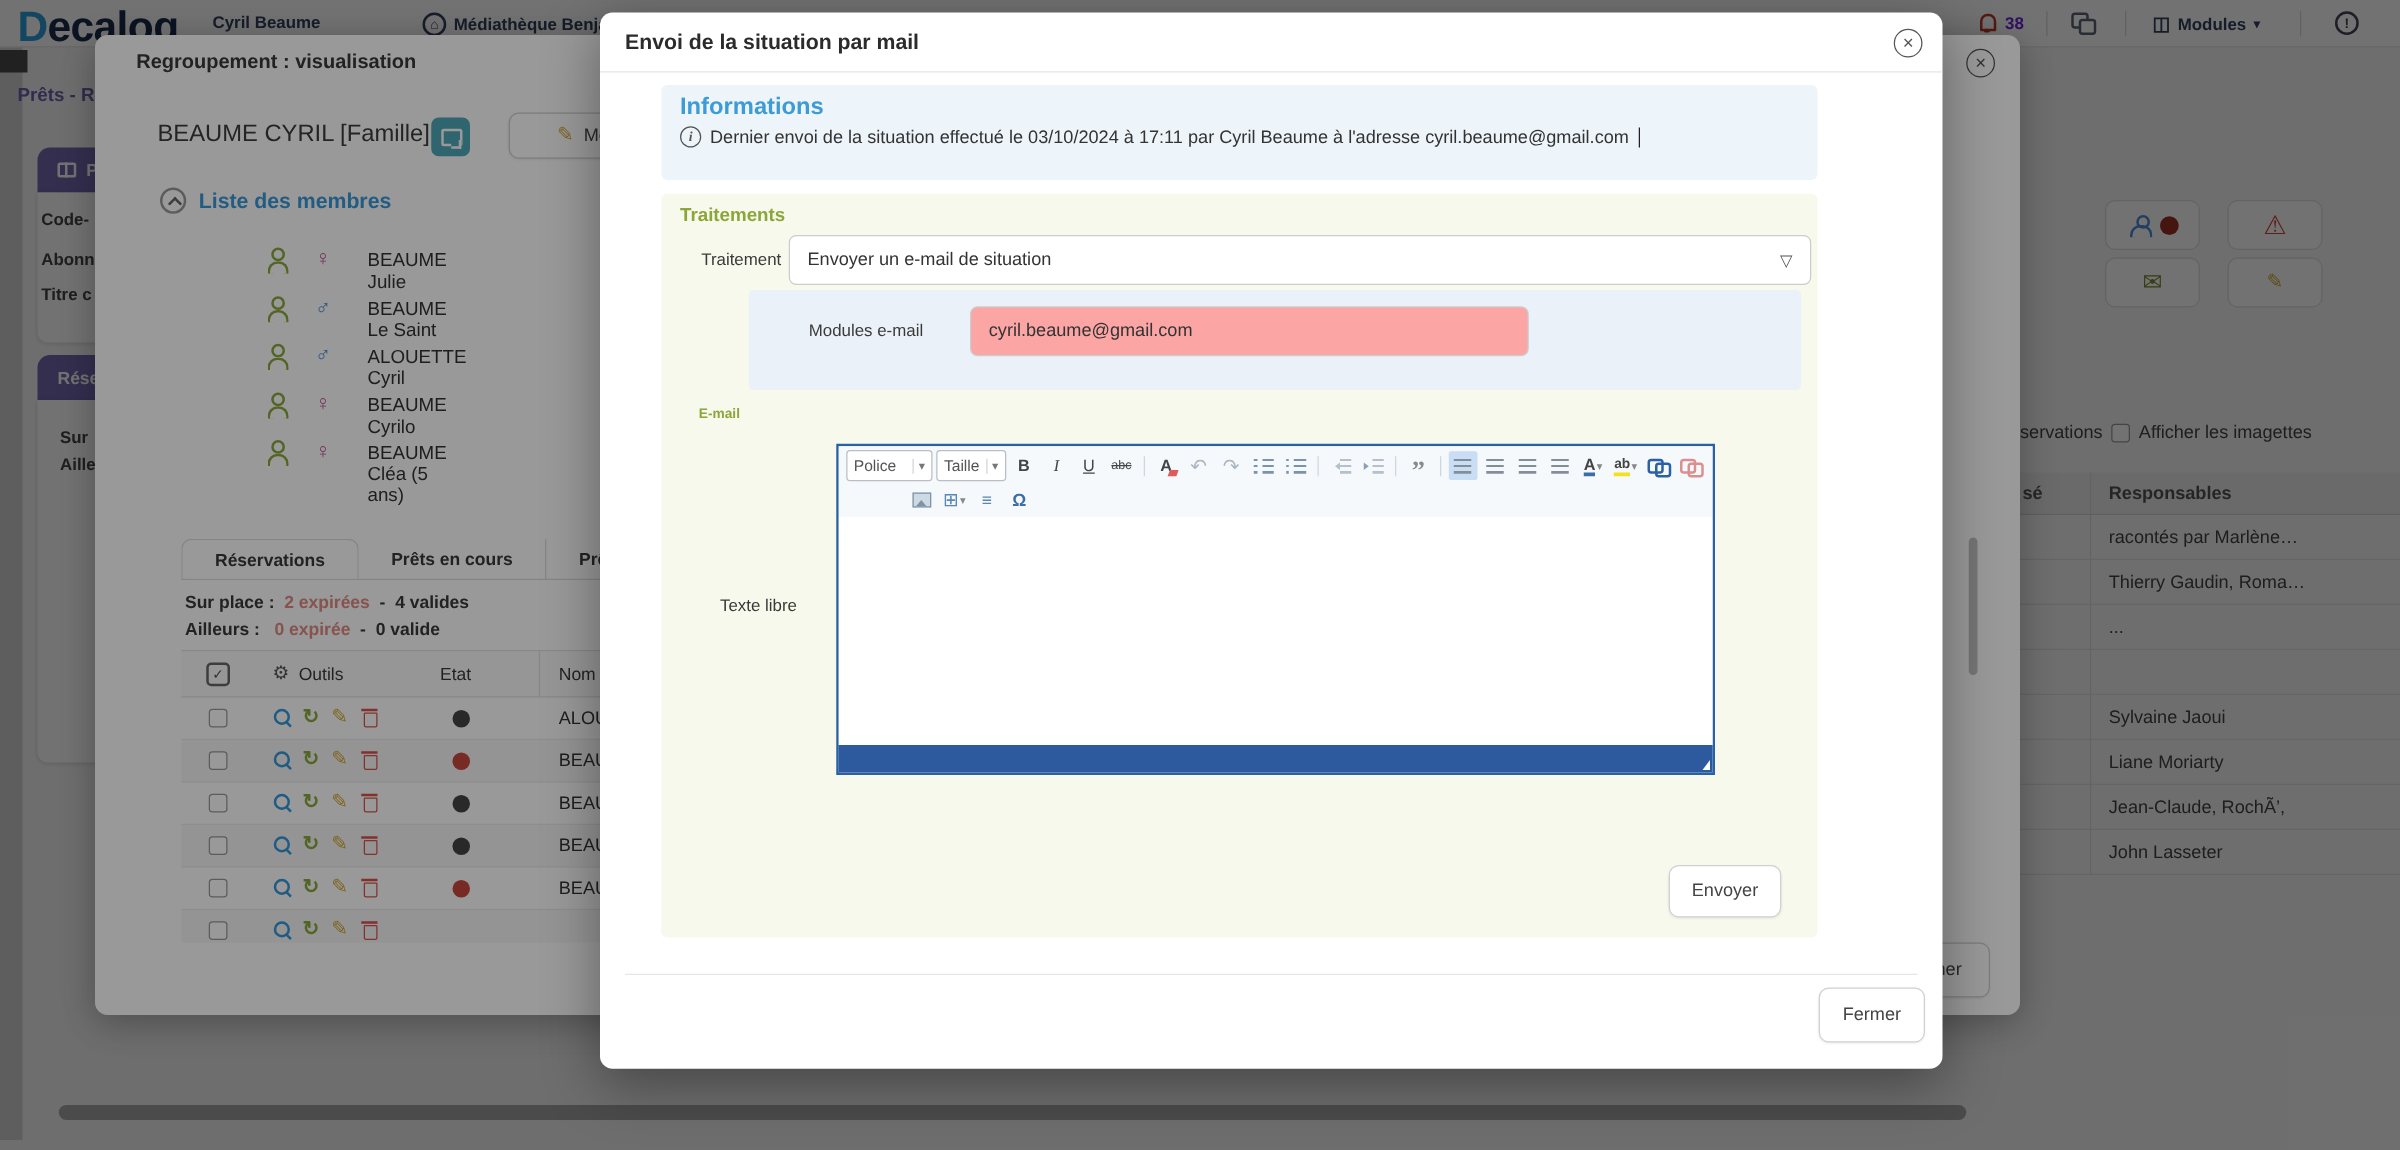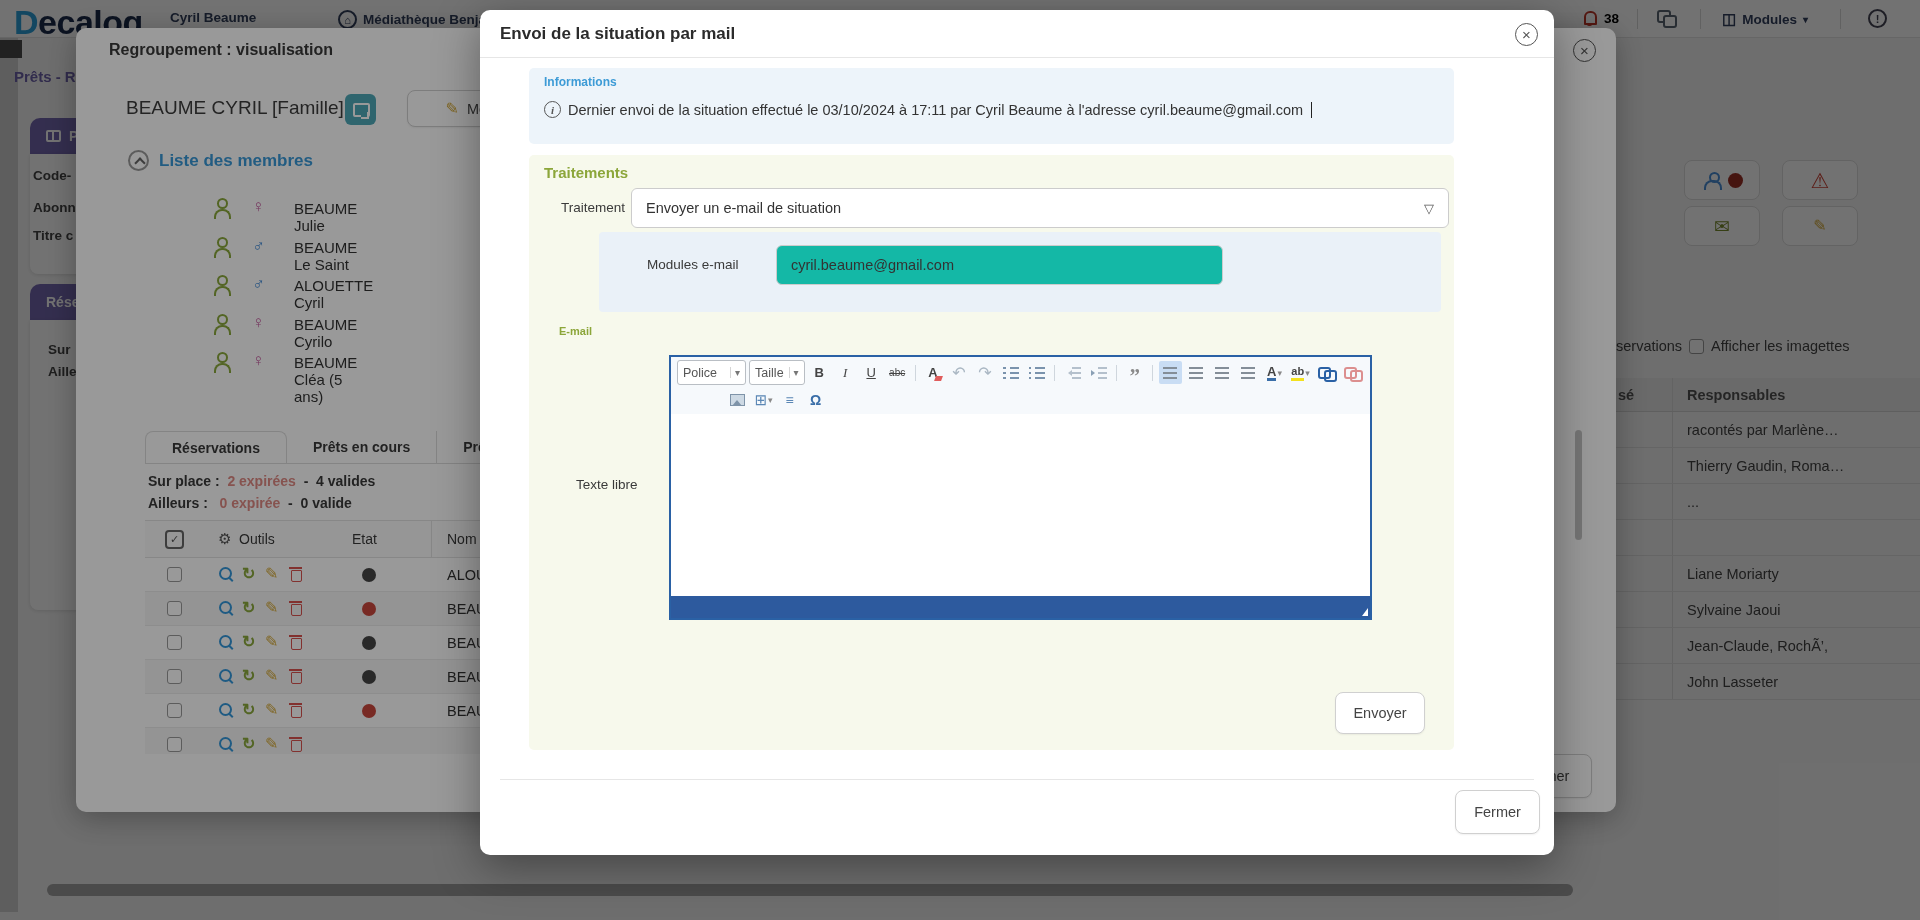--- a/index.html
+++ b/index.html
@@ -5,21 +5,21 @@
   *{box-sizing:border-box;margin:0;padding:0}
   body{margin:0;background:#555;font-family:"Liberation Sans",sans-serif;-webkit-font-smoothing:antialiased}
   #screen{position:relative;width:1920px;height:920px;overflow:hidden;background:#f6f6f6;font-size:14px;color:#333}
   .abs{position:absolute}
   
   .topbar{position:absolute;left:0;top:0;width:1920px;height:38px;background:#fff;border-bottom:1px solid #e3e3e3;display:flex;align-items:center}
   .logo{position:absolute;left:14px;top:3px;font-size:34px;font-weight:bold;color:#1b2b4b;letter-spacing:-.5px}
   .logo b{color:#2d9fd8}
   .nav-item{position:absolute;top:10px;font-size:13.5px;font-weight:bold;color:#33405e;display:flex;align-items:center;gap:6px}
   .sep{position:absolute;top:9px;width:1px;height:20px;background:#d8d8d8}
-  .badge{color:#000000;font-weight:bold;font-size:13.5px}
+  .badge{color:#6d28d9;font-weight:bold;font-size:13.5px}
   .circle-ic{width:19px;height:19px;border:2px solid #445;border-radius:50%;display:flex;align-items:center;justify-content:center;font-size:11px;font-weight:bold;color:#445}
   .home-circ{width:19px;height:19px;border:2px solid #33405e;border-radius:50%;display:flex;align-items:center;justify-content:center;font-size:11px;color:#33405e}
   .bell{position:relative;width:14px;height:15px;display:inline-block}
   .bell::before{content:"";position:absolute;left:1px;top:0;width:9px;height:10px;border:2px solid #c0392b;border-radius:6px 6px 1px 1px}
   .bell::after{content:"";position:absolute;left:4px;bottom:0;width:5px;height:3px;background:#c0392b;border-radius:50%}
   .chain{position:relative;width:20px;height:16px;display:inline-block;color:#5a6572}
   .chain::before,.chain::after{content:"";position:absolute;width:10px;height:9px;border:2px solid currentColor;border-radius:3px}
   .chain::before{left:1px;top:0}.chain::after{left:7px;top:5px;background:#fff}
   .cube{font-size:15px;color:#33405e}
   
@@ -99,31 +99,31 @@
   .dot[data-state="dark"]{background:#454545}
   .dot[data-state="red"]{background:#c9473c}
   .lname{position:absolute;left:302px;top:9px;font-size:14.5px;color:#333}
   .vthumb{position:absolute;left:1499px;top:402px;width:7px;height:110px;background:#c4c4c4;border-radius:4px}
   .m1-footbtn{position:absolute;left:1424px;top:726px;width:92px;height:44px}
   
   .modal2{position:absolute;left:480px;top:10px;width:1074px;height:845px;background:#fff;border-radius:10px;box-shadow:0 12px 45px rgba(0,0,0,.38);overflow:hidden}
   .m2-title{position:absolute;left:20px;top:14px;font-size:17px;font-weight:bold;color:#2b2b2b}
   .m2-hline{position:absolute;left:0;top:47px;width:100%;height:1px;background:#e6e6e6}
   .infobox{position:absolute;left:49px;top:58px;width:925px;height:76px;background:#edf4fa;border-radius:5px}
-  .infobox h4{position:absolute;left:15px;top:7px;font-size:12px;color:#3d9bd6}
+  .infobox h4{position:absolute;left:15px;top:7px;font-size:19px;color:#3d9bd6}
   .infoline{position:absolute;left:15px;top:33px;display:flex;align-items:center;gap:7px;font-size:14.5px;color:#333}
   .infocirc{width:17px;height:17px;border:1.5px solid #555;border-radius:50%;display:flex;align-items:center;justify-content:center;font-size:11px;font-style:italic;font-weight:bold;color:#555;font-family:"Liberation Serif",serif}
   .caret{width:1px;height:16px;background:#222;display:inline-block;margin-left:1px}
   .treatbox{position:absolute;left:49px;top:145px;width:925px;height:595px;background:#f7f9ec;border-radius:5px}
   .treatbox h4{position:absolute;left:15px;top:9px;font-size:15px;color:#8ca63a}
   .lab{position:absolute;font-size:13.5px;color:#3a3a3a}
   .selectbox{position:absolute;left:102px;top:33px;width:818px;height:40px;background:#fff;border:1px solid #ccc;border-radius:6px;display:flex;align-items:center;justify-content:space-between;padding:0 14px;font-size:14.5px;color:#333}
   .selarrow{font-size:13px;color:#555}
   .bluebox{position:absolute;left:70px;top:77px;width:842px;height:80px;background:#eaf1f8;border-radius:4px}
-  .txtinput{position:absolute;left:177px;top:13px;width:447px;height:40px;background:#14b8a6;border:1px solid #ccc;border-radius:6px;padding:0 14px;font-size:14.5px;color:#333;font-family:"Liberation Sans",sans-serif}
+  .txtinput{position:absolute;left:177px;top:13px;width:447px;height:40px;background:#fca5a5;border:1px solid #ccc;border-radius:6px;padding:0 14px;font-size:14.5px;color:#333;font-family:"Liberation Sans",sans-serif}
   .emailtitle{position:absolute;left:30px;top:170px;font-size:11px;font-weight:bold;color:#8ca63a}
   .freetextlab{position:absolute;left:47px;top:322px;width:70px;text-align:left;font-size:13.5px;color:#3a3a3a}
   
   .editor{position:absolute;left:140px;top:200px;width:703px;height:265px;border:2px solid #2a61a5;background:#fff;display:flex;flex-direction:column}
   .tb-row{display:flex;align-items:center;gap:3px;padding:3px 6px;background:#f6f9fc}
   .tb-row2{padding-top:0;margin-left:0}
   .tb-row2 .indent2{width:46px}
   .tb-sep{width:1px;height:16px;background:#cfd6dd;margin:0 3px}
   .tb-select{height:25px;background:#fff;border:1px solid #b9bec4;border-radius:3px;display:flex;align-items:center;justify-content:space-between;padding:0 5px;font-size:12.5px;color:#555}
   .tb-select i{font-style:normal;border-left:1px solid #d5d5d5;padding-left:4px;margin-left:5px;font-size:10px;color:#777}
@@ -250,25 +250,25 @@
     <div class="rt-row">
         <div class="rt-c1"></div>
         <div class="rt-c2">...</div>
       </div>
     <div class="rt-row">
         <div class="rt-c1"></div>
         <div class="rt-c2"></div>
       </div>
     <div class="rt-row">
         <div class="rt-c1"></div>
+        <div class="rt-c2">Sylvaine Jaoui</div>
+      </div>
+    <div class="rt-row">
+        <div class="rt-c1"></div>
         <div class="rt-c2">Liane Moriarty</div>
-      </div>
-    <div class="rt-row">
-        <div class="rt-c1"></div>
-        <div class="rt-c2">Sylvaine Jaoui</div>
       </div>
     <div class="rt-row">
         <div class="rt-c1"></div>
         <div class="rt-c2">Jean-Claude, RochÃ’,</div>
       </div>
     <div class="rt-row">
         <div class="rt-c1"></div>
         <div class="rt-c2">John Lasseter</div>
       </div>
   </div>

